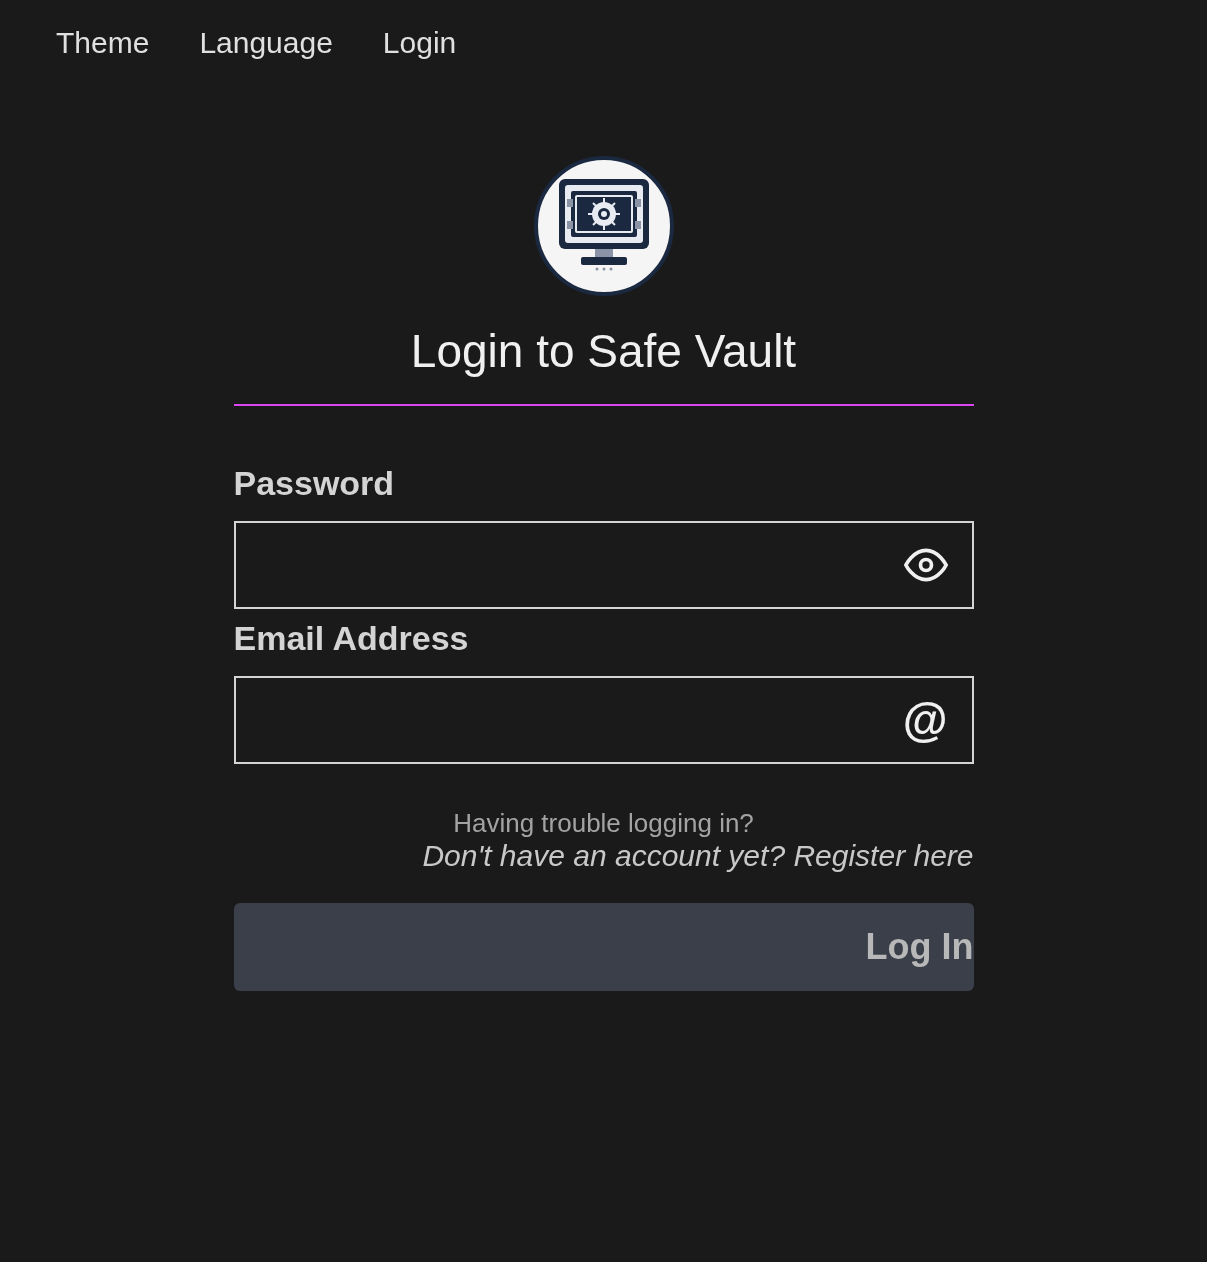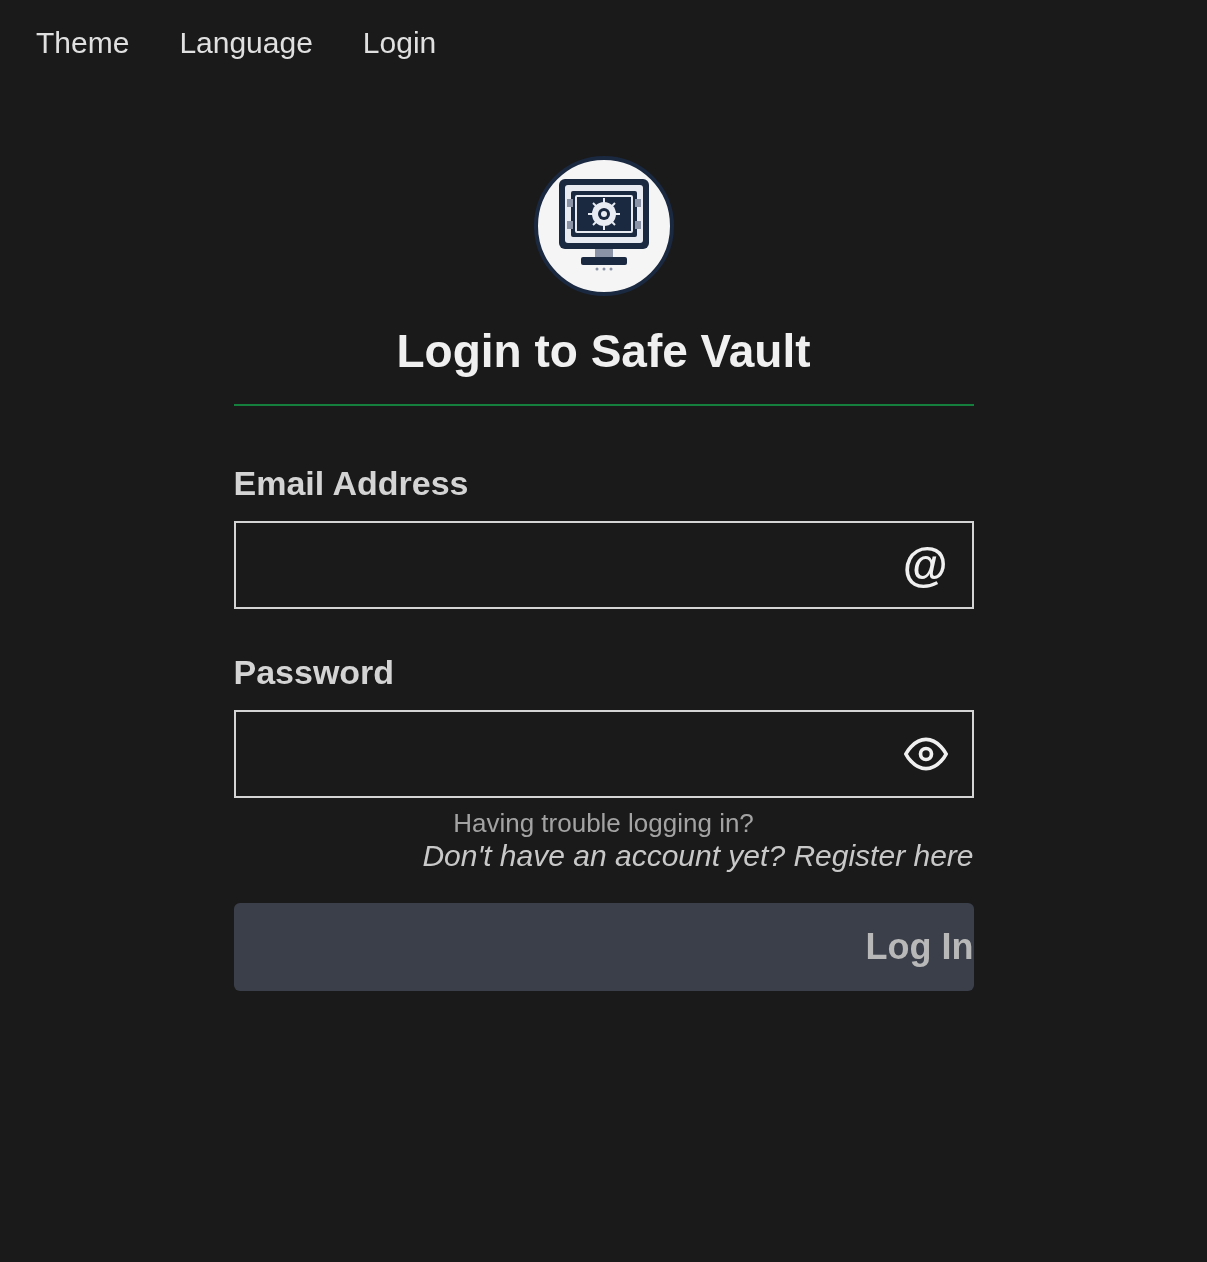--- a/index.html
+++ b/index.html
@@ -10,21 +10,21 @@
     body {
       background: #1a1a1a;
       color: #d4d4d4;
       font-family: 'Segoe UI', Tahoma, Geneva, Verdana, sans-serif;
       min-height: 1262px;
       width: 1207px;
     }
     .topbar {
       display: flex;
       gap: 50px;
-      padding: 26px 36px;
+      padding: 26px 56px;
     }
     .topbar-item {
       font-size: 30px;
       color: #e0e0e0;
       cursor: pointer;
     }
     .container {
       width: 740px;
       margin: 70px auto 0;
       display: flex;
@@ -42,26 +42,26 @@
       justify-content: center;
       margin-bottom: 28px;
     }
     .logo-inner {
       width: 106px;
       height: 106px;
       position: relative;
     }
     .heading {
       font-size: 46px;
-      font-weight: 700;
+      font-weight: 400;
       color: #f0f0f0;
       text-align: center;
       width: 100%;
       padding-bottom: 26px;
-      border-bottom: 2px solid #15803d;
+      border-bottom: 2px solid #d946ef;
       margin-bottom: 58px;
     }
     .field-group {
       width: 100%;
       margin-bottom: 44px;
     }
     .label {
       font-size: 34px;
       font-weight: 700;
       color: #d4d4d4;
@@ -174,40 +174,40 @@
 
         <circle cx="46" cy="96" r="1.5" fill="#8a94a6"></circle>
         <circle cx="53" cy="96" r="1.5" fill="#8a94a6"></circle>
         <circle cx="60" cy="96" r="1.5" fill="#8a94a6"></circle>
       </svg>
     </div>
   </div>
 
   <h1 class="heading">Login to Safe Vault</h1>
 
-  <div class="field-group">
-    <label class="label">Email Address</label>
-    <div class="input-wrap">
-      <input type="text" class="input" value="" style="">
-      <span class="input-icon at-symbol">@</span>
-    </div>
-  </div>
-
   <div class="field-group pw-group">
     <label class="label">Password</label>
     <div class="input-wrap">
       <input type="password" class="input" value="" style="">
       <span class="input-icon">
         <svg width="44" height="44" viewBox="0 0 24 24" fill="none" stroke="#f0f0f0" stroke-width="2" stroke-linecap="round" stroke-linejoin="round">
           <path d="M1 12s4-8 11-8 11 8 11 8-4 8-11 8-11-8-11-8z"></path>
           <circle cx="12" cy="12" r="3"></circle>
         </svg>
       </span>
     </div>
   </div>
 
+  <div class="field-group">
+    <label class="label">Email Address</label>
+    <div class="input-wrap">
+      <input type="text" class="input" value="" style="">
+      <span class="input-icon at-symbol">@</span>
+    </div>
+  </div>
+
   <a class="trouble-link">Having trouble logging in?</a>
 
   <a class="register-link">Don't have an account yet? Register here</a>
 
   <button class="login-btn">Log In</button>
 
 </div>
 
 </body></html>

